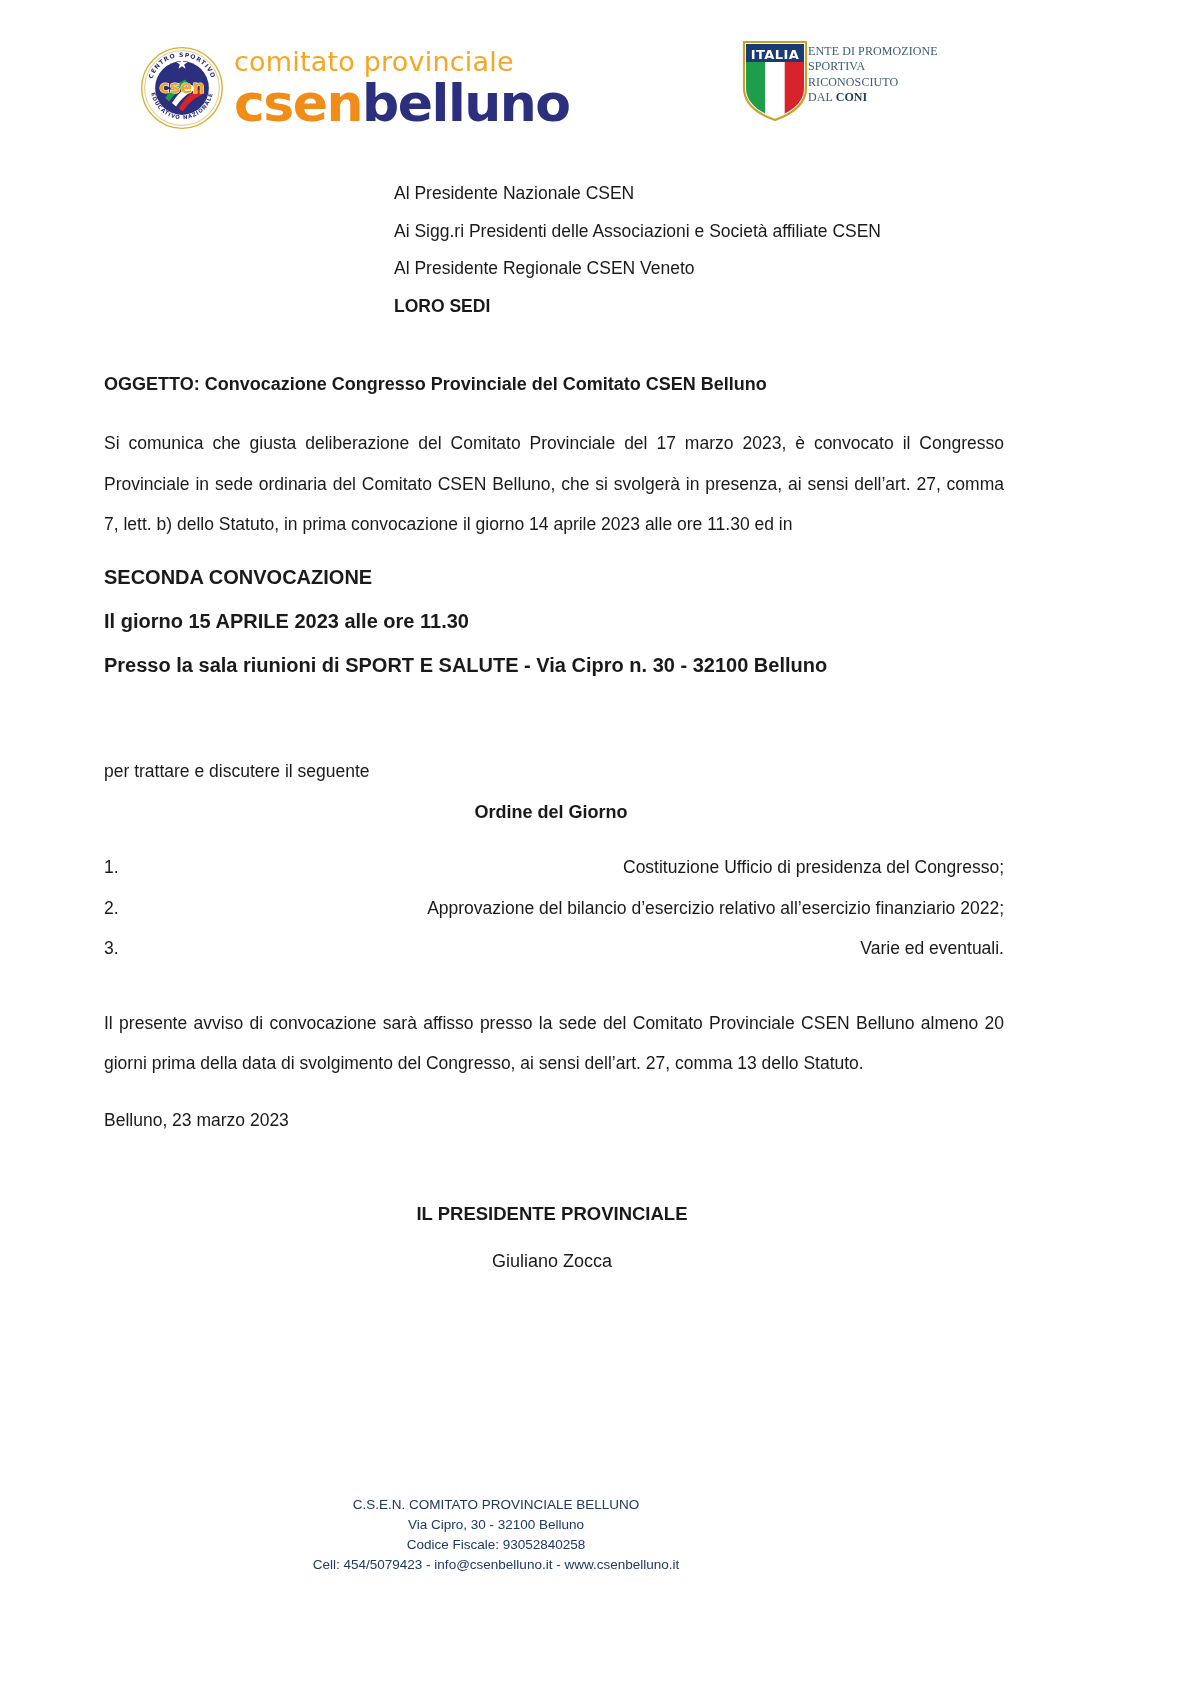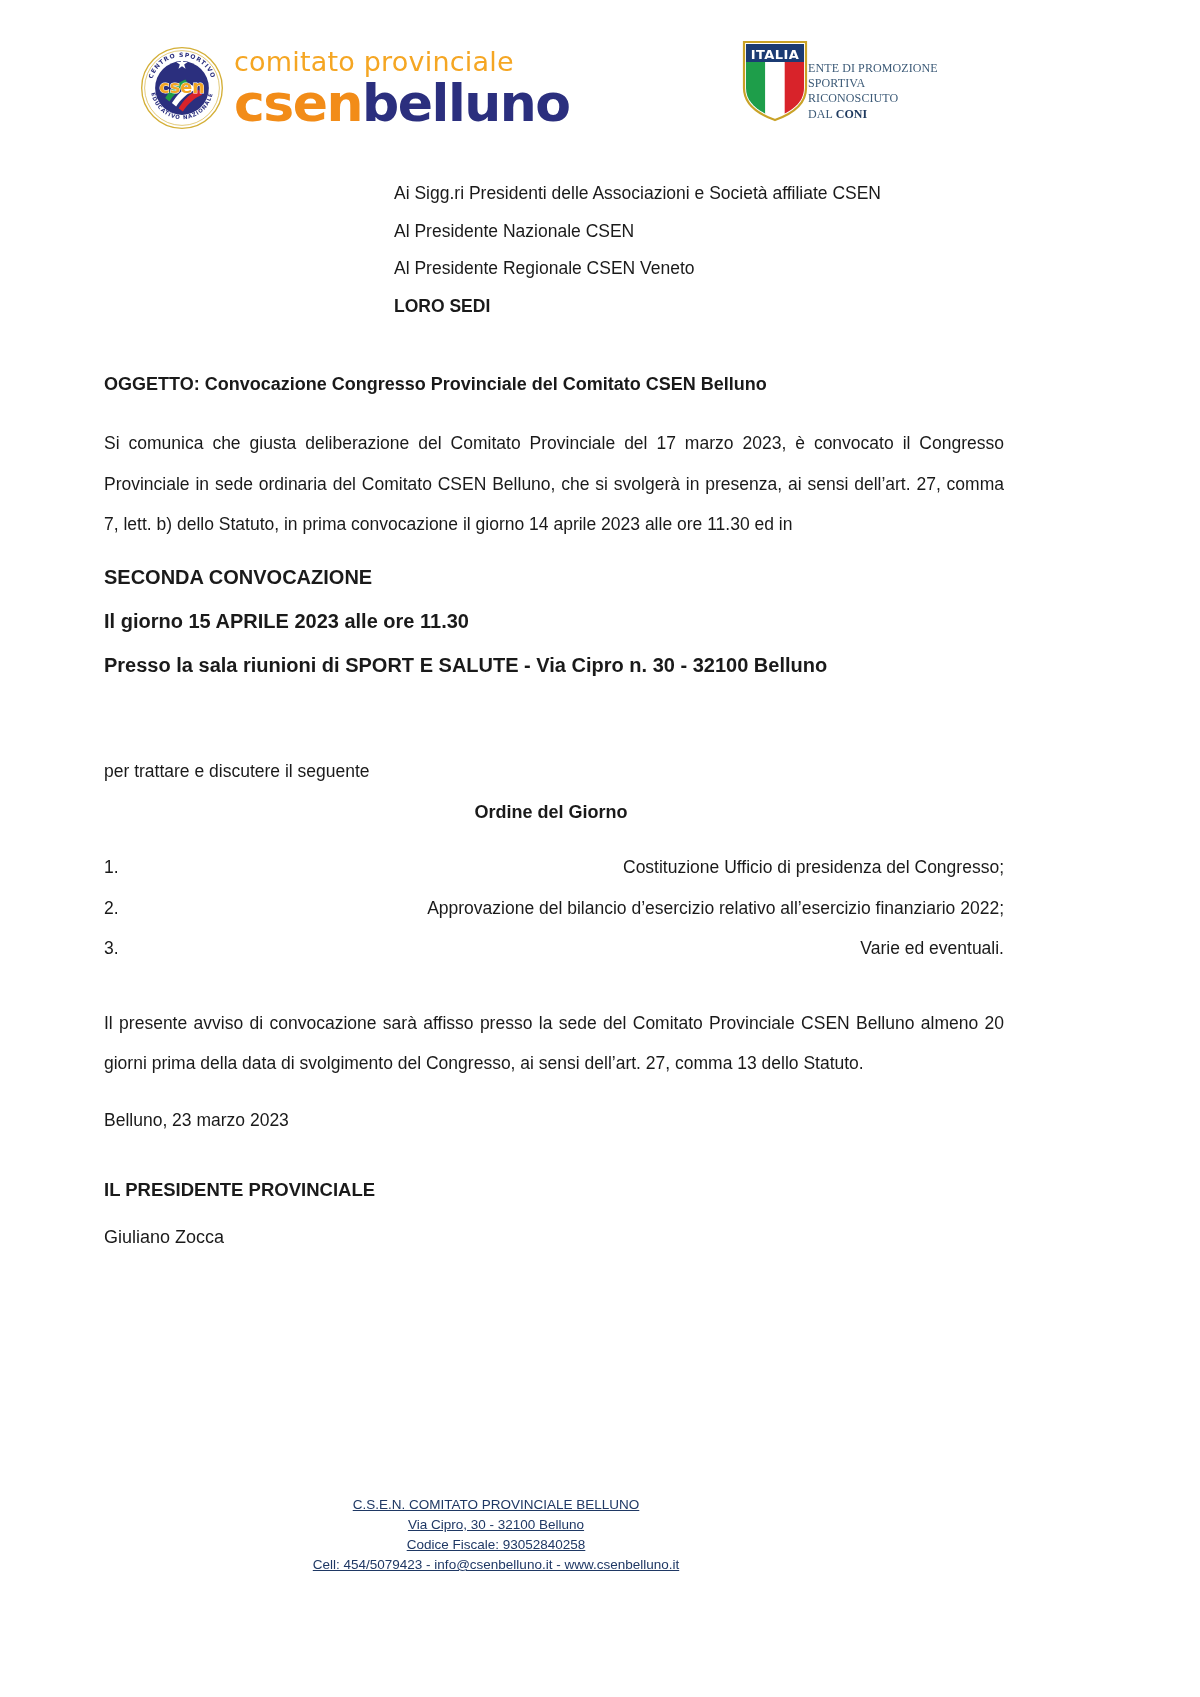--- a/index.html
+++ b/index.html
@@ -70,21 +70,21 @@
   }
   .csen-name .c-orange { color: #F28C18; }
   .csen-name .c-blue   { color: #2B2F7E; }
 
   
   .coni-logo {
     position: absolute;
     left: 742px;
     top: 6px;
     display: flex;
-    align-items: flex-end;
+    align-items: flex-start;
   }
   .coni-shield { width: 66px; height: 82px; flex: 0 0 auto; }
   .coni-shield svg { display: block; }
   .coni-text {
     margin-top: 4px;
     font-family: Liberation Serif, serif;
     font-size: 12px;
     line-height: 1.28;
     color: #3C5A77;
     letter-spacing: 0.1px;
@@ -176,22 +176,22 @@
     line-height: 2.32;
     font-size: 17.5px;
   }
 
   .plain {
     margin-top: 28px;
     font-size: 17.5px;
   }
 
   .signature {
-    margin-top: 52px;
-    text-align: left;
+    margin-top: 76px;
+    text-align: center;
     padding-right: 4px;
   }
   .signature .sig-title {
     font-weight: 700;
     font-size: 18.5px;
     margin-bottom: 28px;
   }
   .signature .sig-name {
     font-size: 18px;
   }
@@ -200,21 +200,20 @@
   .footer {
     position: absolute;
     left: 0;
     bottom: 122px;
     width: 992px;
     text-align: center;
     color: #1F3864;
     font-size: 13.5px;
     line-height: 1.48;
     font-family: "Liberation Sans", sans-serif;
-    text-decoration: underline;
   }
   .footer .fl { display: block; }
 </style>
 </head>
 <body>
 
 <div class="page">
 
   <div class="header">
 
@@ -272,22 +271,22 @@
         <div>SPORTIVA</div>
         <div>RICONOSCIUTO</div>
         <div><span>DAL </span><span class="bold">CONI</span></div>
       </div>
     </div>
   </div>
 
   <div class="content">
 
     <div class="recipients">
+      <div class="rline">Al Presidente Nazionale CSEN</div>
       <div class="rline">Ai Sigg.ri Presidenti delle Associazioni e Società affiliate CSEN</div>
-      <div class="rline">Al Presidente Nazionale CSEN</div>
       <div class="rline">Al Presidente Regionale CSEN Veneto</div>
       <div class="rline bold">LORO SEDI</div>
     </div>
 
     <div class="subject">OGGETTO: Convocazione Congresso Provinciale del Comitato CSEN Belluno</div>
 
     <div class="para">Si comunica che giusta deliberazione del Comitato Provinciale del 17 marzo 2023, è convocato il Congresso Provinciale in sede ordinaria del Comitato CSEN Belluno, che si svolgerà in presenza, ai sensi dell’art. 27, comma 7, lett. b) dello Statuto, in prima convocazione il giorno 14 aprile 2023 alle ore 11.30 ed in</div>
 
     <div class="center-block">
       <div class="cl">SECONDA CONVOCAZIONE</div>

